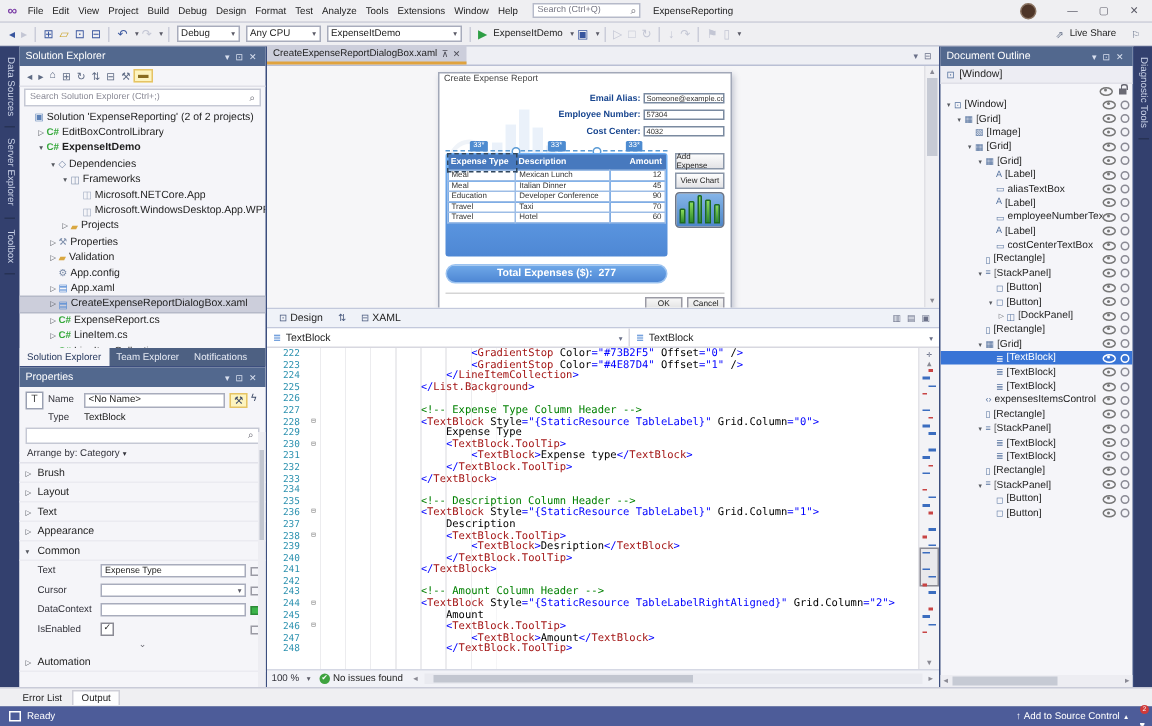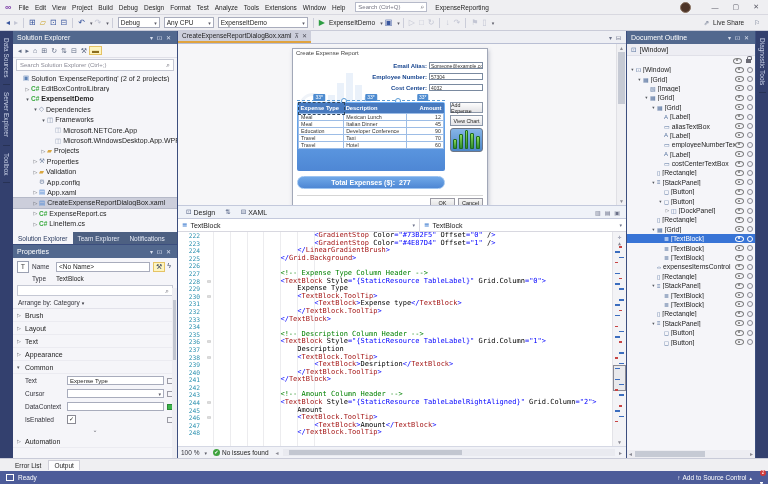--- a/index.html
+++ b/index.html
@@ -713,26 +713,26 @@
             <span class="ct">                        <span class="tk-p">&lt;</span><span class="tk-t">GradientStop</span> Color<span class="tk-p">=</span><span class="tk-v">"#73B2F5"</span> Offset<span class="tk-p">=</span><span class="tk-v">"0"</span> /<span class="tk-p">&gt;</span></span>
           </div>
           <div class="cl">
             <span class="ln">223</span>
             <span class="fold"></span>
             <span class="ct">                        <span class="tk-p">&lt;</span><span class="tk-t">GradientStop</span> Color<span class="tk-p">=</span><span class="tk-v">"#4E87D4"</span> Offset<span class="tk-p">=</span><span class="tk-v">"1"</span> /<span class="tk-p">&gt;</span></span>
           </div>
           <div class="cl">
             <span class="ln">224</span>
             <span class="fold"></span>
-            <span class="ct">                    <span class="tk-p">&lt;/</span><span class="tk-t">LinearGradientBrush</span><span class="tk-p">&gt;</span></span>
+            <span class="ct">                    <span class="tk-p">&lt;/</span><span class="tk-t">LineItemCollection</span><span class="tk-p">&gt;</span></span>
           </div>
           <div class="cl">
             <span class="ln">225</span>
             <span class="fold"></span>
-            <span class="ct">                <span class="tk-p">&lt;/</span><span class="tk-t">Grid.Background</span><span class="tk-p">&gt;</span></span>
+            <span class="ct">                <span class="tk-p">&lt;/</span><span class="tk-t">List.Background</span><span class="tk-p">&gt;</span></span>
           </div>
           <div class="cl">
             <span class="ln">226</span>
             <span class="fold"></span>
             <span class="ct"></span>
           </div>
           <div class="cl">
             <span class="ln">227</span>
             <span class="fold"></span>
             <span class="ct"><span class="tk-c">                &lt;!-- Expense Type Column Header --&gt;</span></span>

